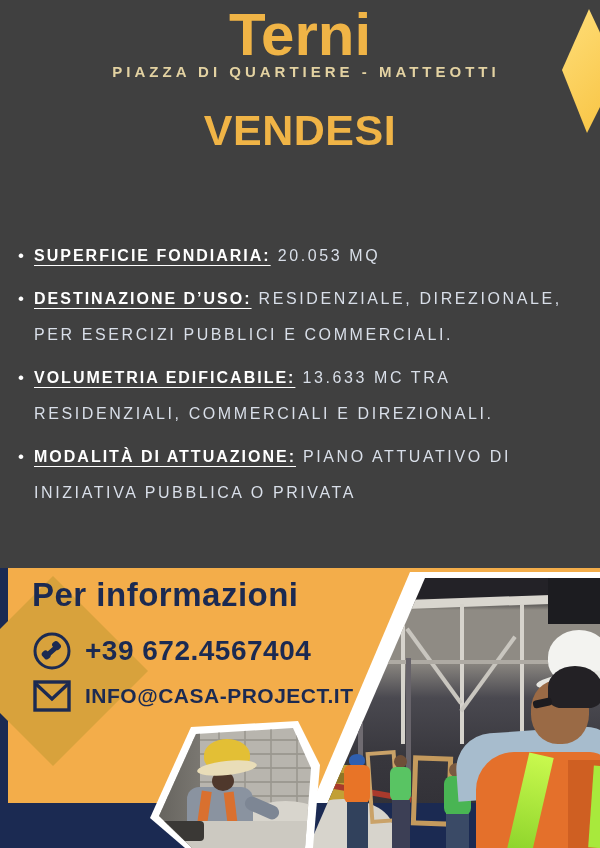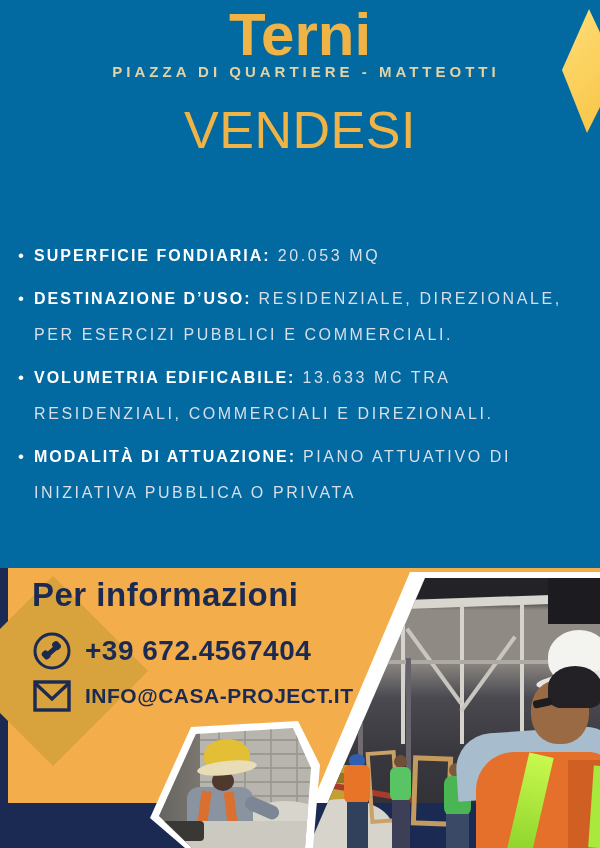--- a/index.html
+++ b/index.html
@@ -2,38 +2,38 @@
 <html><head>
 <meta charset="utf-8">
 <style>
   html,body{margin:0;padding:0;background:#0e1630;}
   .page{
     position:relative;width:600px;height:848px;overflow:hidden;
     background:#1b2a52;font-family:"Liberation Sans",sans-serif;
     -webkit-font-smoothing:antialiased;
   }
   
-  .hero{position:absolute;inset:0 0 280px 0;background:#0369a1;}
+  .hero{position:absolute;inset:0 0 280px 0;background:#404040;}
   .city-title{
     position:absolute;top:0;left:0;right:0;text-align:center;
     font-size:60px;font-weight:bold;color:#f0b446;letter-spacing:0;
   }
   .city-sub{
     position:absolute;top:63px;left:0;right:0;text-align:center;
     font-size:15px;font-weight:bold;color:#e3d2a2;letter-spacing:4px;padding-left:12px;
   }
   .headline{
     position:absolute;top:104px;left:0;right:0;text-align:center;
-    font-size:52px;line-height:53px;font-weight:normal;color:#f0b446;letter-spacing:0.5px;
+    font-size:43px;line-height:53px;font-weight:bold;color:#f0b446;letter-spacing:0.5px;
   }
   .details{position:absolute;top:238px;left:18px;right:10px;}
   .item{display:flex;margin-bottom:7px;}
   .dot{width:16px;color:#ffffff;font-size:17px;line-height:36px;flex:none;}
   .item p{margin:0;font-size:16px;line-height:36px;letter-spacing:2.6px;color:#d9dfe9;}
-  .lbl{font-weight:bold;color:#ffffff;text-underline-offset:4px;margin-right:7px;letter-spacing:2px;}
+  .lbl{font-weight:bold;color:#ffffff;text-decoration:underline;text-underline-offset:4px;margin-right:7px;letter-spacing:2px;}
   .watermark{
     position:absolute;top:406px;left:0;width:545px;text-align:center;
     font-size:29px;font-weight:bold;color:rgba(210,216,228,0.16);letter-spacing:1px;
   }
   
   .diamond-tr{
     position:absolute;left:556px;top:3px;width:70px;height:134px;
     clip-path:polygon(6px 67px,33px 6px,62px 68px,31px 130px);
     background:linear-gradient(135deg,#ffe07d 0%,#f9c84c 75%);
   }

